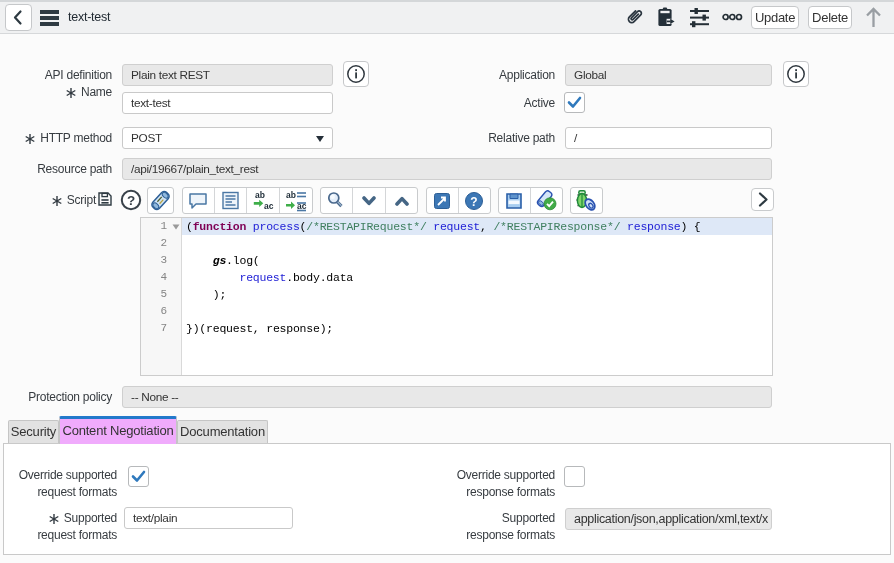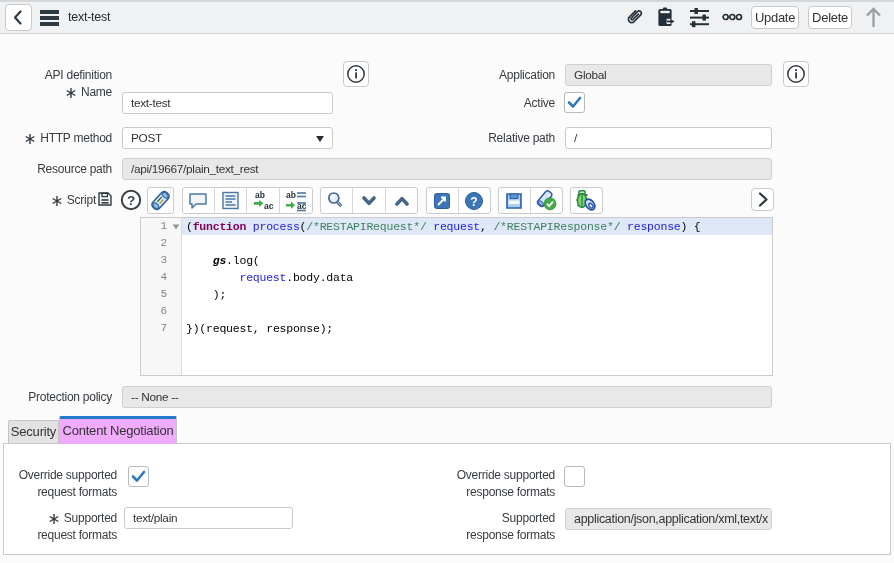--- a/index.html
+++ b/index.html
@@ -73,20 +73,21 @@
         <circle cx="18" cy="5" r="2.5"></circle>
     </g>
   </svg>
   <div class="hbtn" style="left:751px;top:6px;width:48px;height:23px;font-size:13px;letter-spacing:-0.3px;color:#333;text-align:center;line-height:21px;">Update</div>
   <div class="hbtn" style="left:808px;top:6px;width:44px;height:23px;font-size:13px;letter-spacing:-0.3px;color:#333;text-align:center;line-height:21px;">Delete</div>
   <svg class="abs" style="left:865px;top:6px;" width="17" height="22" viewBox="0 0 17 22">
     <path d="M8.5 21 V3 M2 9.5 L8.5 3 L15 9.5" fill="none" stroke="#999ea3" stroke-width="2.3" stroke-linejoin="miter"></path>
   </svg>
 
   <div class="lbl" style="left:0;top:67px;width:112px;">API definition</div>
+  <div class="inp ro" style="left:122px;top:64px;width:211px;">Plain text REST</div>
   <div class="ibtn" style="left:343px;top:61px;">
     <svg width="24" height="24" viewBox="0 0 24 24" style="position:absolute;left:0;top:0;">
       <circle cx="12" cy="12" r="8.2" fill="none" stroke="#30383f" stroke-width="1.5"></circle>
       <rect x="11.2" y="10.4" width="1.8" height="6" fill="#30383f"></rect>
       <rect x="11.2" y="7.2" width="1.8" height="1.9" fill="#30383f"></rect>
     </svg>
   </div>
   <div class="lbl" style="left:400px;top:67px;width:155px;">Application</div>
   <div class="inp ro" style="left:565px;top:64px;width:207px;">Global</div>
   <div class="ibtn" style="left:783px;top:61px;">
@@ -258,20 +259,21 @@
         <span style="color:#2222d6;">request</span>.body.data
     );
 
 })(<span>request</span>, <span>response</span>);</pre>
   </div>
 
   <div class="lbl" style="left:0;top:389px;width:112px;">Protection policy</div>
   <div class="inp ro" style="left:122px;top:386px;width:650px;">-- None --</div>
 
   <div class="tab" style="left:8px;top:420px;width:51px;">Security</div>
+  <div class="tab" style="left:177px;top:420px;width:91px;">Documentation</div>
   <div class="tab" style="left:59px;top:416px;width:118px;height:28px;background:#f0abfc;border-top:3px solid #2379cb;border-bottom:none;line-height:23px;z-index:3;">Content Negotiation</div>
 
   <div class="abs" style="left:3px;top:443px;width:888px;height:112px;background:#fff;border:1px solid #c9c9c9;box-sizing:border-box;"></div>
 
   <div class="lbl" style="left:0;top:467px;width:117px;">Override supported<br>request formats</div>
   <div class="cb" style="left:128px;top:466px;">
     <svg width="19" height="19" viewBox="0 0 19 19" style="position:absolute;left:0;top:0;">
       <path d="M4 9.5 L8 13.5 L15 5" fill="none" stroke="#2f79bd" stroke-width="2.6" stroke-linecap="round" stroke-linejoin="round"></path>
     </svg>
   </div>

